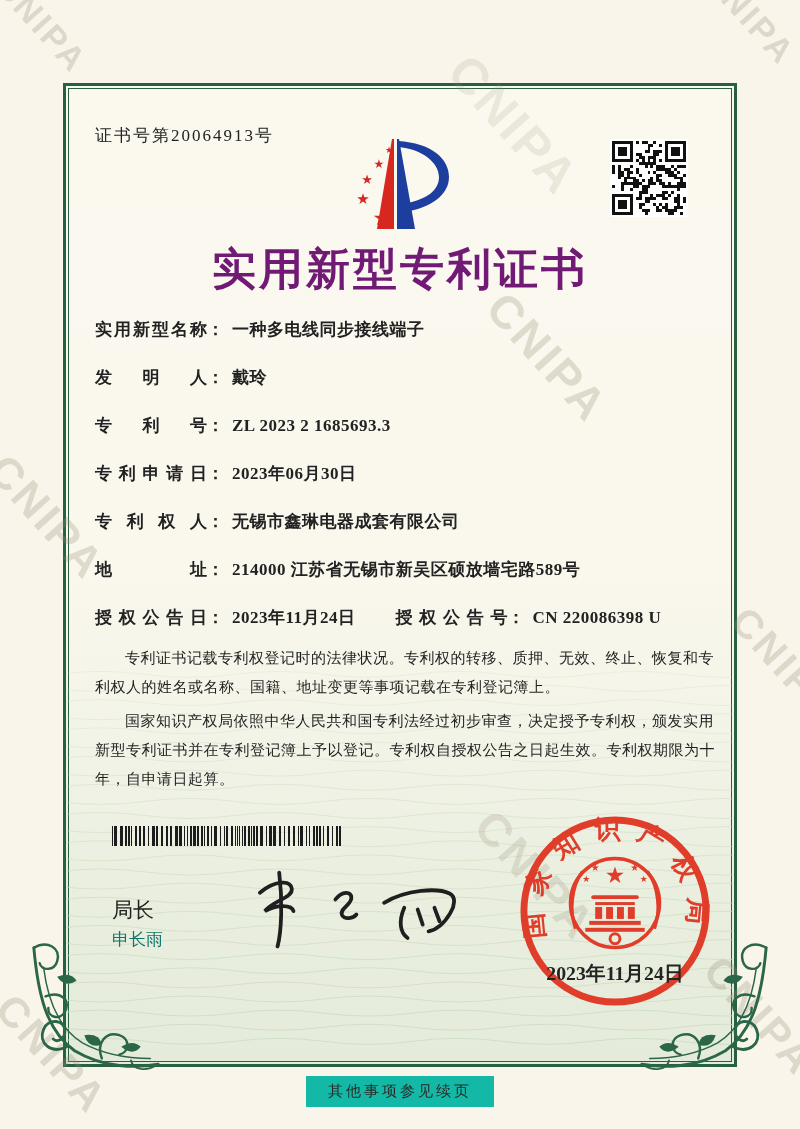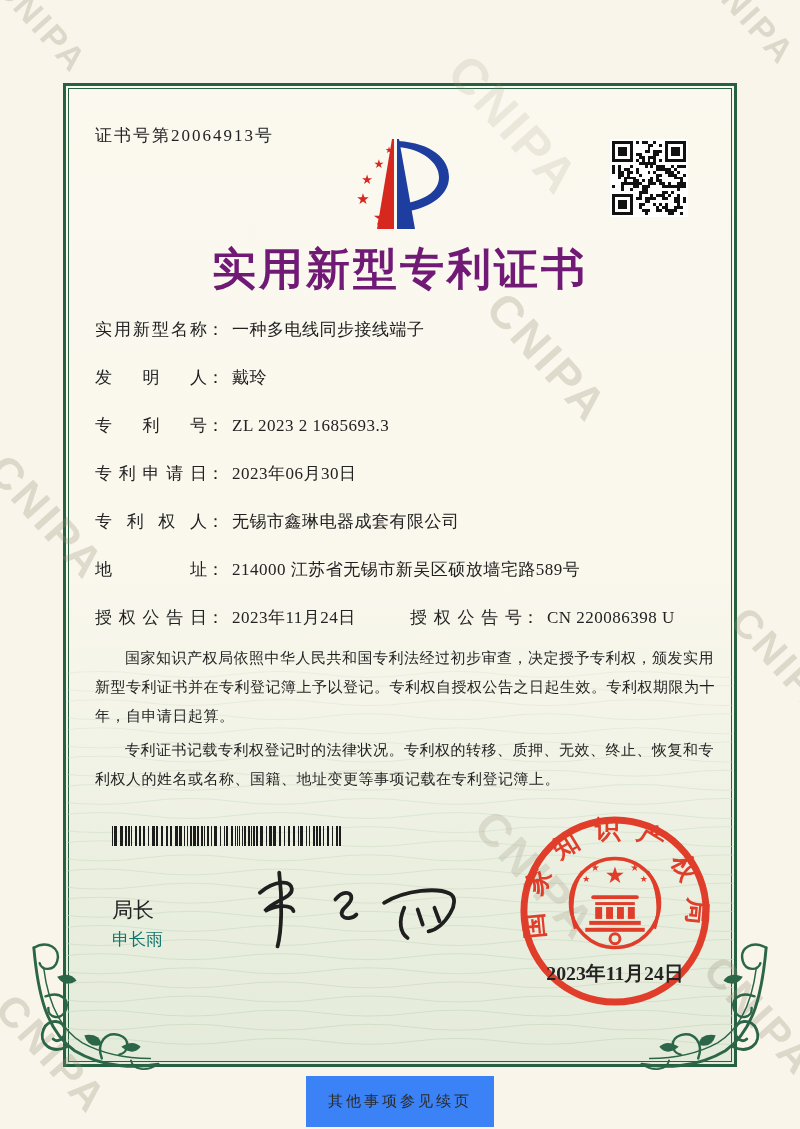--- a/index.html
+++ b/index.html
@@ -34,45 +34,45 @@
   
   .content { position:absolute; inset:0; z-index:4; }
   .cert-no { position:absolute; left:95px; top:124px; font-size:17px; letter-spacing:2px; color:#222; }
   .logo { position:absolute; left:336px; top:132px; width:122px; height:104px; }
   .qr   { position:absolute; left:610px; top:139px; width:78px; height:78px; background:#fff; padding:2px; }
   .qr svg { width:100%; height:100%; }
   .title {
     position:absolute; left:0; top:240px; width:100%; text-align:center;
     font-size:44px; font-weight:bold; letter-spacing:3px; color:#701a75;
   }
-  .fields { position:absolute; left:95px; top:317px; width:620px; font-size:17px; color:#222; }
+  .fields { position:absolute; left:95px; top:317px; width:620px; font-size:17px; color:#222;font-weight:bold; }
   .frow { margin-bottom:23px; line-height:25px; white-space:nowrap; }
   .flabel {
     display:inline-block; width:112px; vertical-align:top;
     text-align:justify; text-align-last:justify;
   }
   .fcolon { display:inline-block; margin-right:8px; }
   .fvalue { letter-spacing:0.5px; }
-  .frow-double .second { margin-left:54px; }
+  .frow-double .second { margin-left:40px; }
   .paras { position:absolute; left:95px; top:644px; width:620px; font-size:15px; line-height:29px; color:#1f1f1f; }
   .paras p { text-indent:2em; letter-spacing:0.5px; margin-bottom:5px; }
   .barcode { position:absolute; left:112px; top:826px; width:232px; height:20px; }
   .barcode svg { width:100%; height:100%; }
   .sig-title { position:absolute; left:112px; top:896px; font-size:21px;
     font-family:"Liberation Sans","DejaVu Sans",sans-serif; color:#222; }
   .sig-name  { position:absolute; left:112px; top:928px; font-size:17px;
     font-family:"Liberation Sans","DejaVu Sans",sans-serif; color:#0f766e; }
   .sig-hand { position:absolute; left:228px; top:858px; width:235px; height:108px; }
   .sig-hand svg { width:100%; height:100%; }
   .seal { position:absolute; left:516px; top:812px; width:198px; height:198px; }
   .seal svg { width:100%; height:100%; }
   .page-no { position:absolute; left:0; top:1026px; width:100%; text-align:center; font-size:14px; color:#333; letter-spacing:1px; }
   .note-box {
     position:absolute; left:50%; top:1076px; transform:translateX(-50%);
-    background:#3b82f6; padding:16px 22px; font-size:15px; letter-spacing:3px;
+    background:#14b8a6; padding:6px 22px; font-size:15px; letter-spacing:3px;
     color:#2a2a2a; z-index:5; white-space:nowrap;
   }
 </style>
 </head>
 <body>
 
 <div class="page">
 
   <div class="cert-bg">
     <div class="cert-bg-inner"></div>
@@ -201,22 +201,22 @@
       </div>
       <div class="frow">
         <span class="flabel">地址</span><span class="fcolon">：</span><span class="fvalue">214000 江苏省无锡市新吴区硕放墙宅路589号</span>
       </div>
       <div class="frow frow-double">
         <span class="flabel">授权公告日</span><span class="fcolon">：</span><span class="fvalue">2023年11月24日</span><span class="second flabel">授权公告号</span><span class="fcolon">：</span><span class="fvalue">CN 220086398 U</span>
       </div>
     </div>
 
     <div class="paras">
+      <p>专利证书记载专利权登记时的法律状况。专利权的转移、质押、无效、终止、恢复和专利权人的姓名或名称、国籍、地址变更等事项记载在专利登记簿上。</p>
       <p>国家知识产权局依照中华人民共和国专利法经过初步审查，决定授予专利权，颁发实用新型专利证书并在专利登记簿上予以登记。专利权自授权公告之日起生效。专利权期限为十年，自申请日起算。</p>
-      <p>专利证书记载专利权登记时的法律状况。专利权的转移、质押、无效、终止、恢复和专利权人的姓名或名称、国籍、地址变更等事项记载在专利登记簿上。</p>
     </div>
 
     <div class="barcode">
       <svg id="barcodeSvg" viewBox="0 0 232 20" preserveAspectRatio="none" shape-rendering="crispEdges">
           <path d="M0 0h1v20h-1zM2 0h3v20h-3zM8 0h3v20h-3zM13 0h2v20h-2zM16 0h2v20h-2zM19 0h1v20h-1zM23 0h2v20h-2zM27 0h2v20h-2zM31 0h2v20h-2zM36 0h1v20h-1zM40 0h3v20h-3zM44 0h2v20h-2zM49 0h2v20h-2zM54 0h2v20h-2zM58 0h2v20h-2zM63 0h3v20h-3zM67 0h3v20h-3zM72 0h1v20h-1zM75 0h1v20h-1zM78 0h2v20h-2zM81 0h3v20h-3zM85 0h2v20h-2zM89 0h2v20h-2zM92 0h1v20h-1zM95 0h2v20h-2zM99 0h1v20h-1zM102 0h3v20h-3zM108 0h1v20h-1zM112 0h1v20h-1zM114 0h2v20h-2zM119 0h2v20h-2zM123 0h1v20h-1zM125 0h1v20h-1zM127 0h1v20h-1zM130 0h1v20h-1zM132 0h2v20h-2zM136 0h2v20h-2zM139 0h1v20h-1zM141 0h2v20h-2zM144 0h2v20h-2zM148 0h3v20h-3zM154 0h1v20h-1zM157 0h3v20h-3zM161 0h3v20h-3zM167 0h2v20h-2zM172 0h1v20h-1zM176 0h2v20h-2zM181 0h2v20h-2zM186 0h1v20h-1zM188 0h3v20h-3zM194 0h1v20h-1zM197 0h1v20h-1zM201 0h2v20h-2zM204 0h2v20h-2zM207 0h2v20h-2zM211 0h1v20h-1zM215 0h2v20h-2zM220 0h1v20h-1zM224 0h2v20h-2zM227 0h2v20h-2z" fill="#1c1c1c"></path>
         </svg>
     </div>
 
     <div class="sig-title">局长</div>
     <div class="sig-name">申长雨</div>

